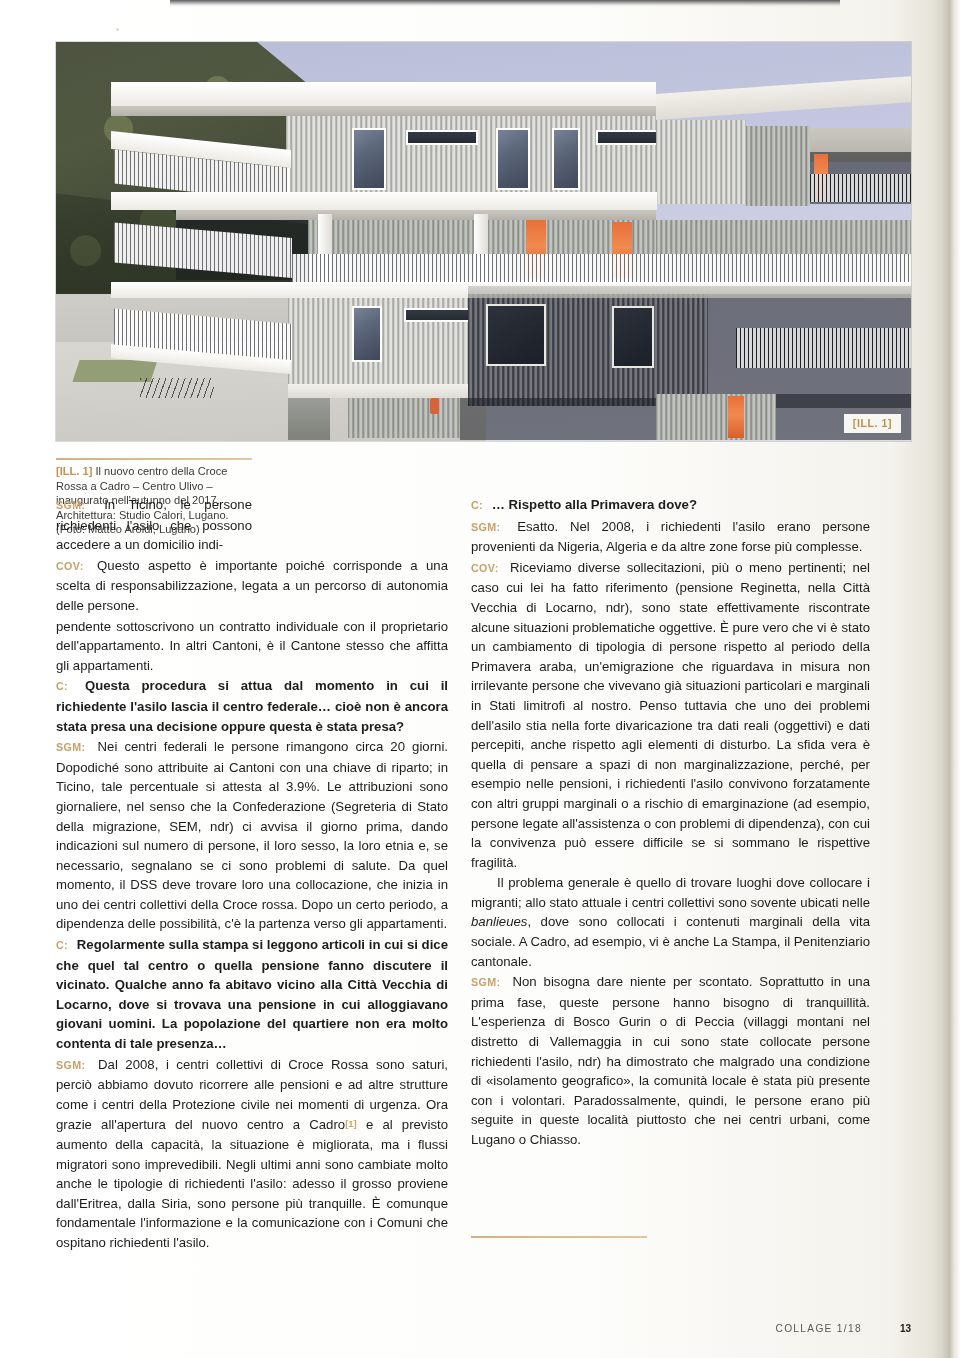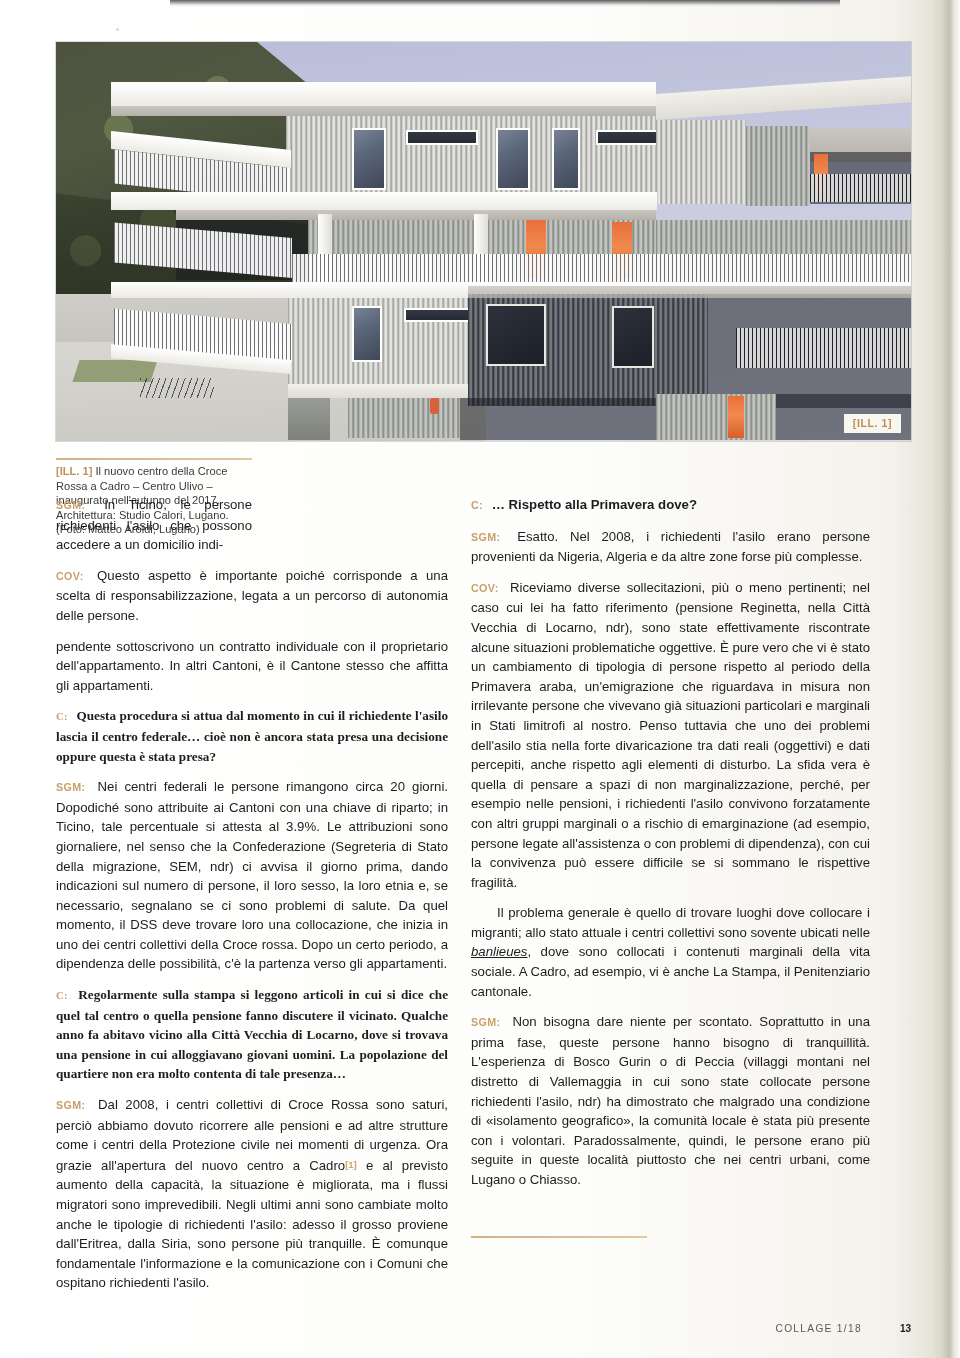--- a/index.html
+++ b/index.html
@@ -133,29 +133,29 @@
     font-size:11.1px;line-height:14.6px;color:#3a3a38;
   }
   #caption .tag{color:#c39156;font-weight:bold;}
 
   
   .col{position:absolute;font-size:13.2px;line-height:19.6px;color:#1d1d1d;}
   #colL{left:56px;top:495px;width:392px;}
   #colR{left:471px;top:495px;width:399px;}
 
   .para{margin:0 0 0 0;text-align:justify;text-justify:inter-word;}
-  .para + .para{margin-top:11px;}
-  .para.gap{font-family:Liberation Serif, serif;}
+  .para + .para{margin-top:1px;}
+  .para.gap{}
   .indent{text-indent:26px;}
   .spk{
     color:#c9a06a;font-weight:bold;font-size:10.7px;
     letter-spacing:.4px;margin-right:5px;
   }
   .q{font-weight:bold;}
-  .it{font-style:italic;text-decoration:underline;}
+  .it{font-style:italic;}
   .refmark{color:#cfa469;font-size:9.5px;font-weight:bold;vertical-align:2px;}
 
   
   .wrapstart{
     width:196px;text-align:justify;
   }
   .wrapcont{margin-top:0;}
 
   
   #footnote{

